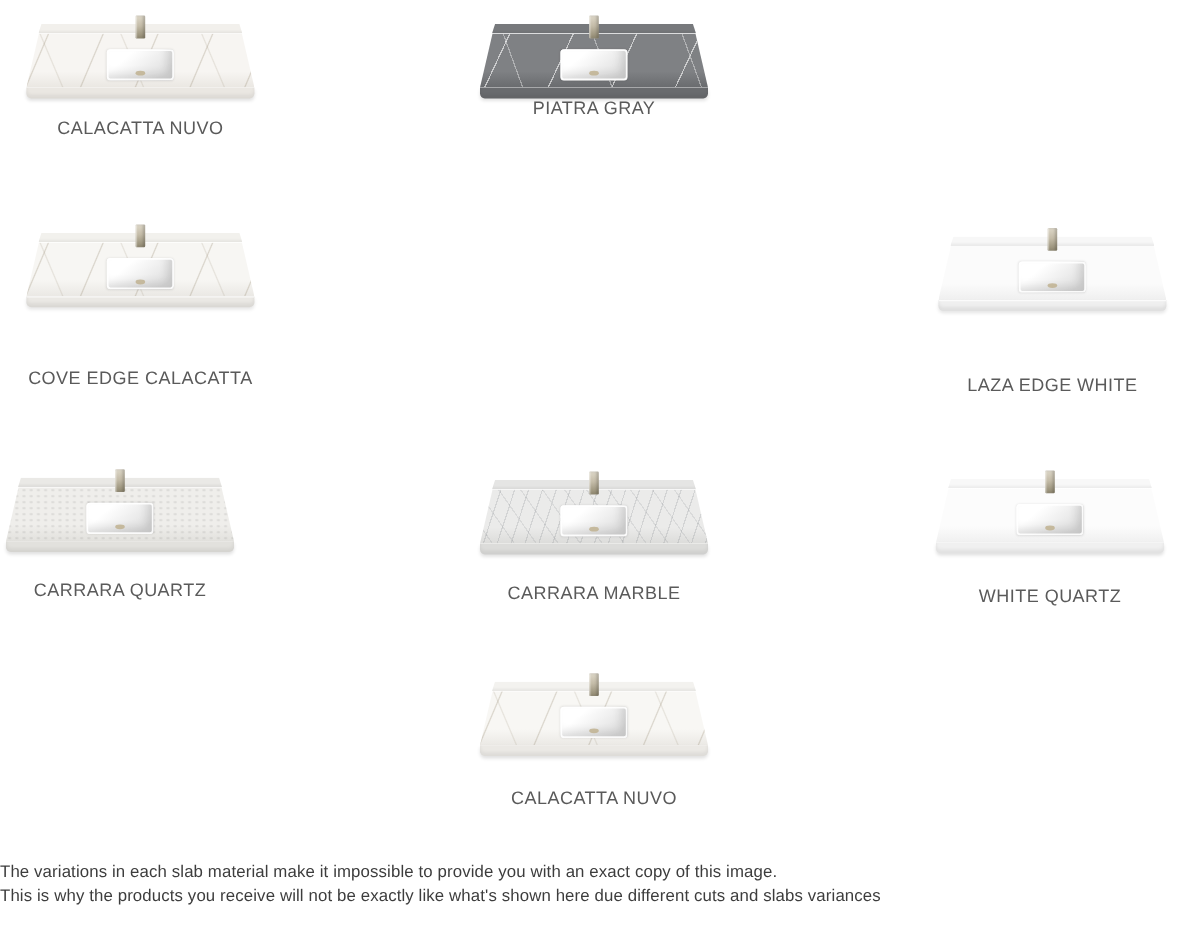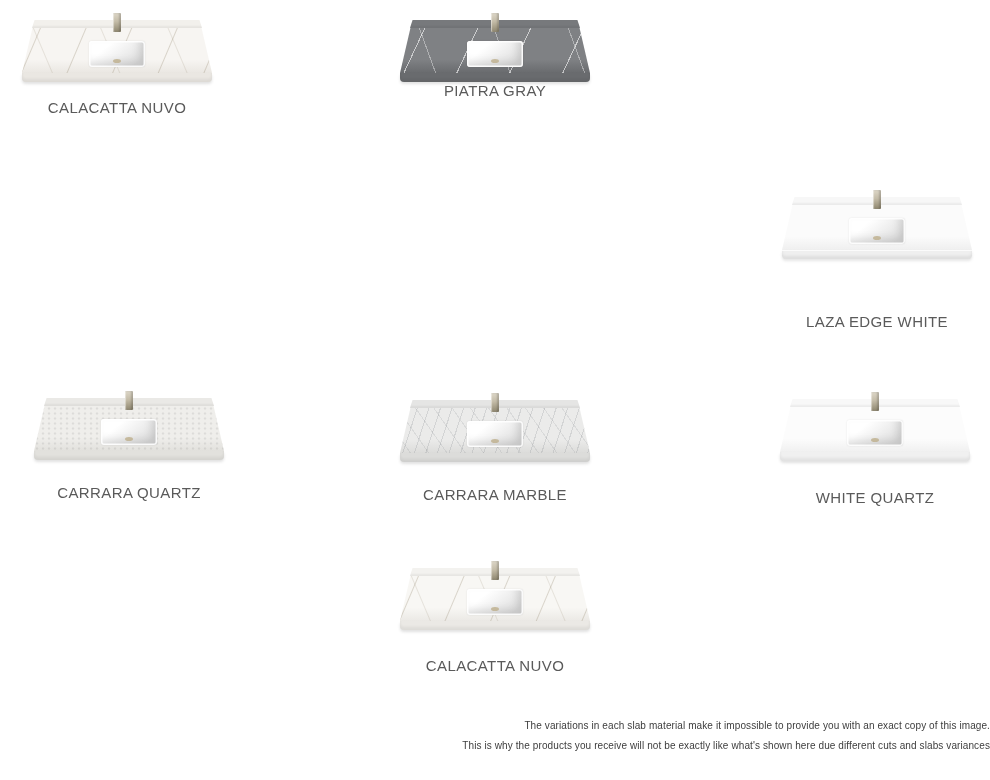--- a/index.html
+++ b/index.html
@@ -66,28 +66,28 @@
     repeating-linear-gradient(115deg,transparent 0 22px,rgba(255,255,255,.60) 22px 23px,transparent 23px 48px),
     repeating-linear-gradient(70deg,transparent 0 33px,rgba(255,255,255,.38) 33px 34px,transparent 34px 70px);}
   .v-none{}
   
   .t1{left:22px;top:13px}   .t1 .label{margin-top:17px}
   .t2{left:400px;top:13px}  .t2 .label{margin-top:0}
   .t3{left:782px;top:17px}  .t3 .label{margin-top:18px}
   .t4{left:22px;top:187px}  .t4 .label{margin-top:51px}
   .t5{left:400px;top:187px} .t5 .label{margin-top:51px}
   .t6{left:782px;top:190px} .t6 .label{margin-top:54px}
-  .t7{left:34px;top:391px}  .t7 .label{margin-top:24px}
+  .t7{left:5px;top:391px}  .t7 .label{margin-top:24px}
   .t8{left:400px;top:393px} .t8 .label{margin-top:24px}
   .t9{left:780px;top:392px} .t9 .label{margin-top:28px}
   .t10{left:400px;top:561px}.t10 .label{margin-top:27px}
   
   .footer{
-    position:absolute;left:0;right:0;top:716px;text-align:right;
-    font-size:10px;line-height:20px;color:#3d3d3d;letter-spacing:.1px;
+    position:absolute;left:0;right:0;top:716px;text-align:left;
+    font-size:14px;line-height:20px;color:#3d3d3d;letter-spacing:.1px;
   }
 </style>
 </head>
 <body>
 
 <div class="canvas">
 
   <figure class="tile t1" style="--surface: #f7f5f2; --edge: #eae7e2; --splash: #f2f0ec;">
     <div class="vanity">
       <div class="faucet"></div>
@@ -112,20 +112,34 @@
         </div>
       <div class="edge"></div>
       <div class="sink">
           <div class="drain"></div>
         </div>
     </div>
     <figcaption class="label">PIATRA GRAY</figcaption>
   </figure>
 
 
+  <figure class="tile t4 cove" style="--surface: #f7f6f3; --edge: #eae8e4; --splash: #f2f1ed;">
+    <div class="vanity">
+      <div class="faucet"></div>
+      <div class="splash"></div>
+      <div class="surface">
+          <div class="veins v-calacatta"></div>
+        </div>
+      <div class="edge"></div>
+      <div class="sink">
+          <div class="drain"></div>
+        </div>
+    </div>
+    <figcaption class="label">COVE EDGE CALACATTA</figcaption>
+  </figure>
 
 
   <figure class="tile t6 cove" style="--surface: #fbfbfb; --edge: #efefef; --splash: #f7f7f7;">
     <div class="vanity">
       <div class="faucet"></div>
       <div class="splash"></div>
       <div class="surface">
           <div class="veins v-none"></div>
         </div>
       <div class="edge"></div>

